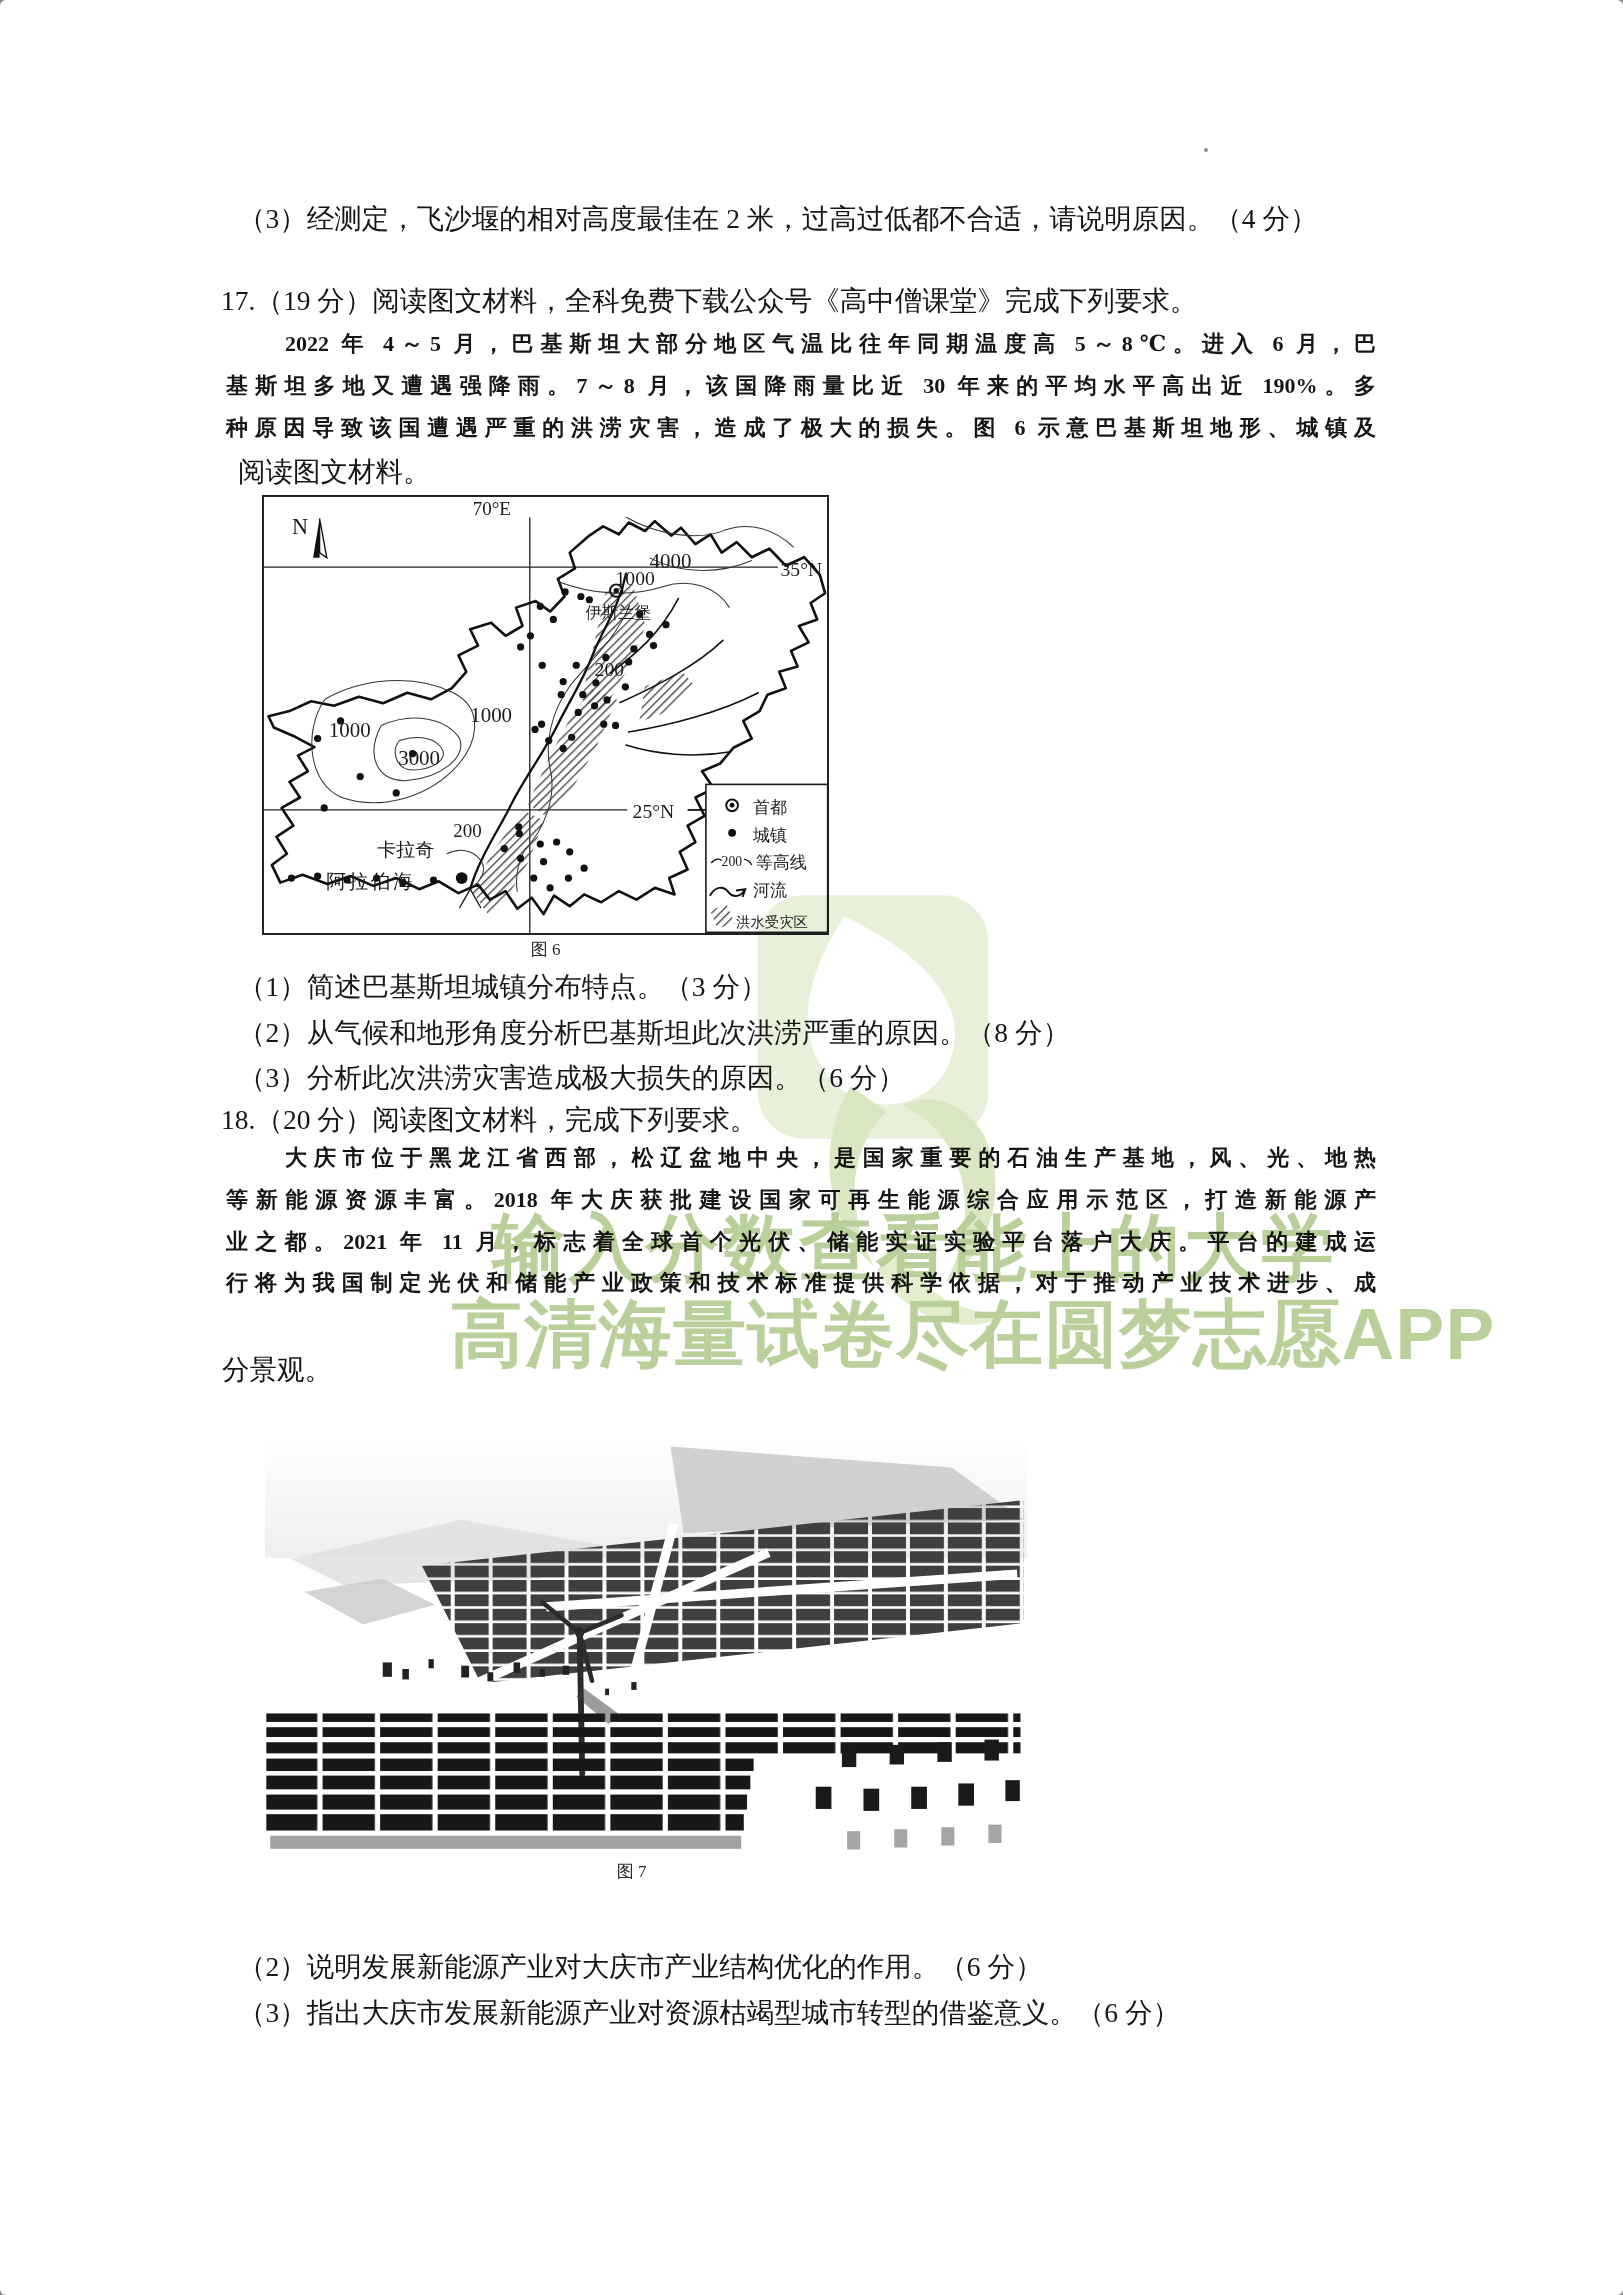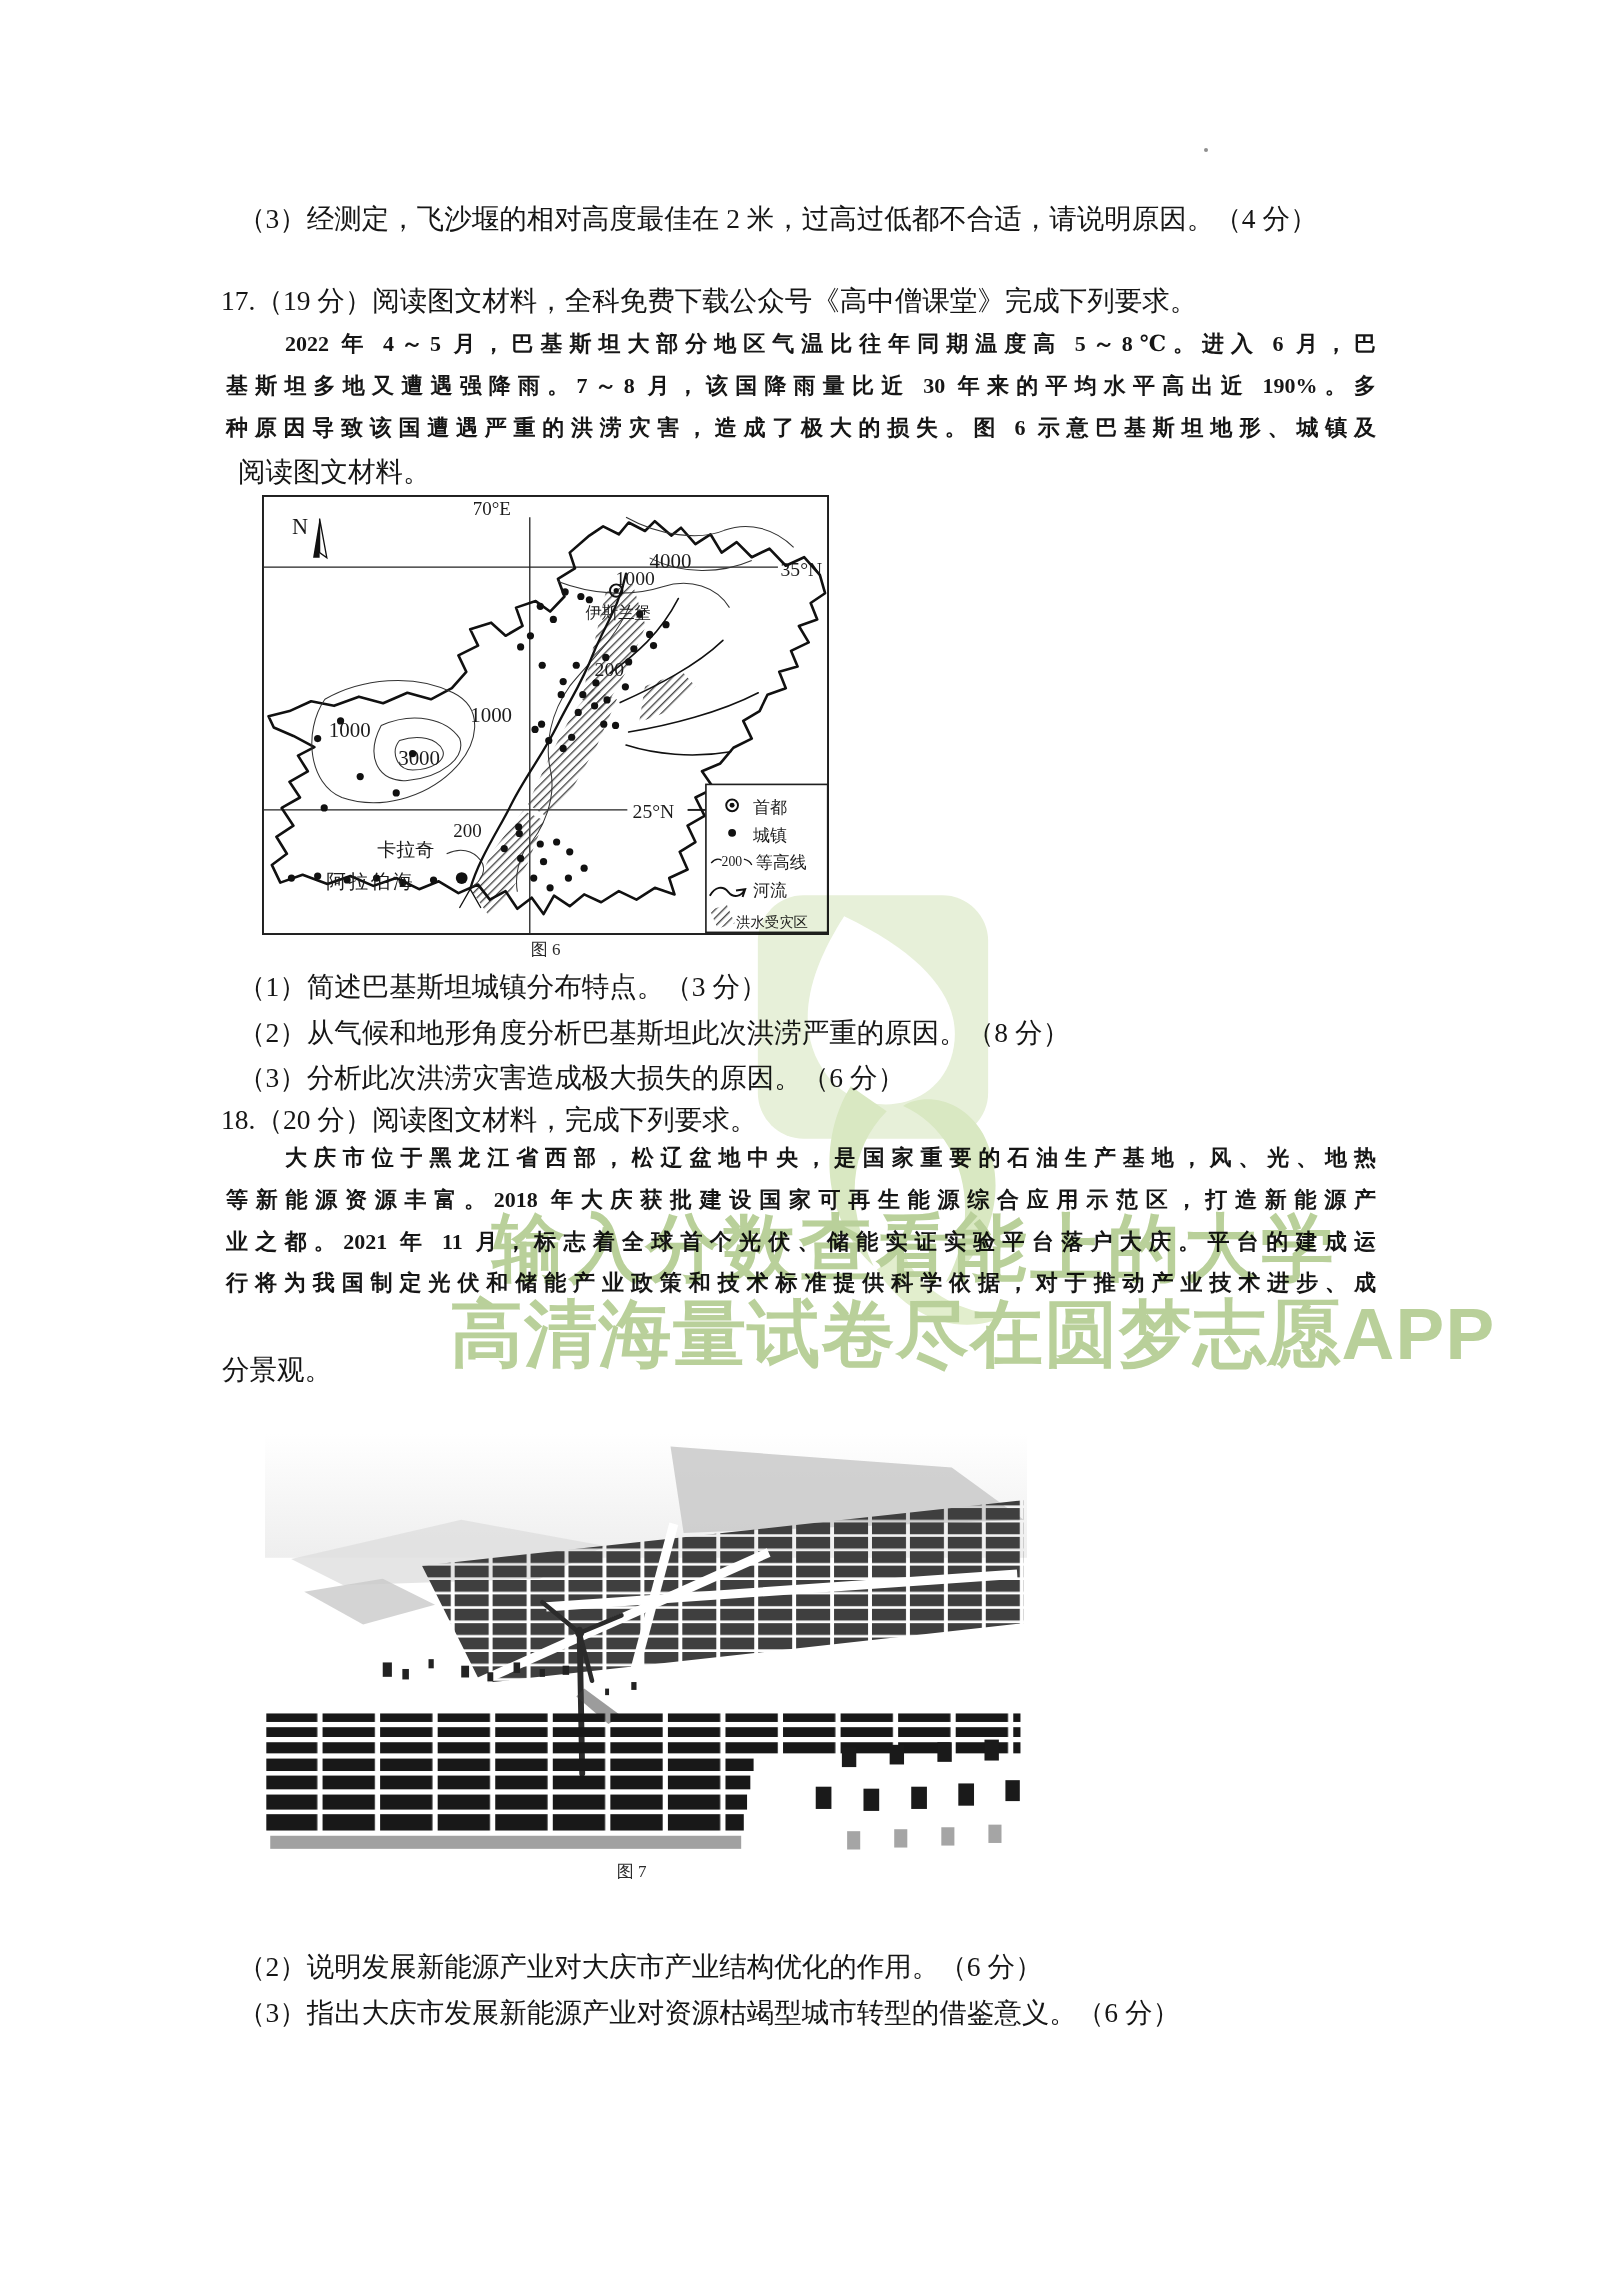--- a/index.html
+++ b/index.html
@@ -1,17 +1,17 @@
 <!DOCTYPE html>
 <html style="font-size:10.5px"><head>
 <meta charset="utf-8">
 <style>
   html,body{margin:0;padding:0;background:#888;}
   .page{position:relative;width:1623px;height:2295px;background:#ffffff;overflow:hidden;
-        font-family:"Liberation Serif","DejaVu Serif",serif;color:#161616;}
+        font-family:"Liberation Serif","DejaVu Serif",serif;color:#161616;border-radius:6px;}
   .t{position:absolute;font-size:27.5px;line-height:1.25;white-space:nowrap;font-weight:500;}
   .just{position:absolute;left:226px;width:1150px;font-size:22px;line-height:1.25;font-weight:700;
         text-align:justify;text-align-last:justify;text-justify:inter-character;box-sizing:border-box;}
   .ind{padding-left:59px;}
   .cap{position:absolute;font-size:17px;color:#2b2b2b;text-align:center;}
   .dot-art{position:absolute;width:3.9px;height:3.9px;border-radius:2px;background:#8f8f8f;}
   .map text{font-family:"Liberation Serif","DejaVu Serif",serif;fill:#1b1b1b;}
   .wm{position:absolute;left:0;top:0;width:1623px;height:2295px;pointer-events:none;
       mix-blend-mode:multiply;z-index:10;}
   .wmtext{position:absolute;font-family:"Liberation Sans","DejaVu Sans",sans-serif;

